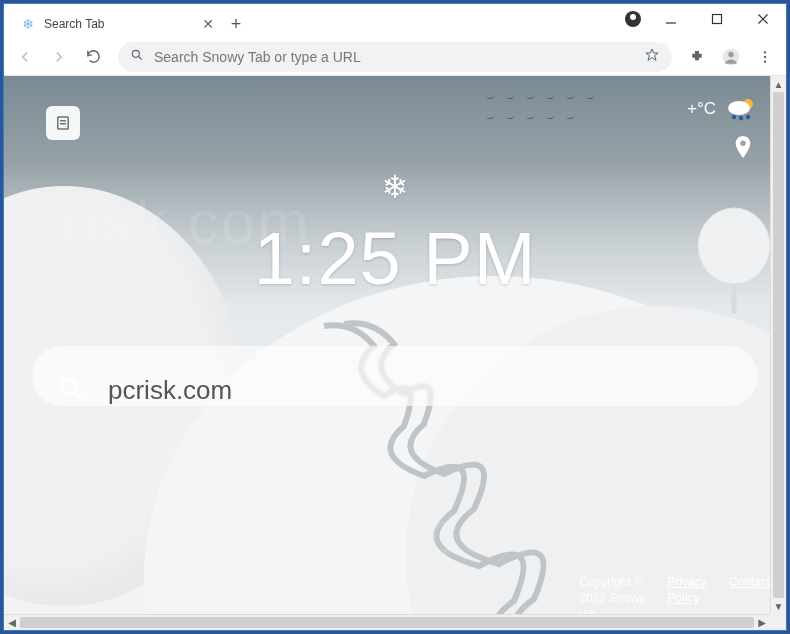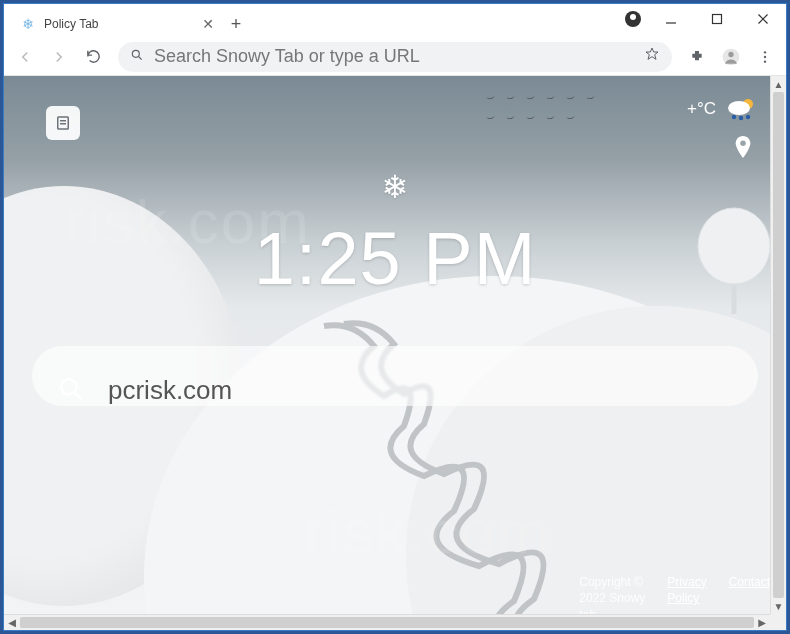--- a/index.html
+++ b/index.html
@@ -31,21 +31,21 @@
 .incog-dot { width:16px; height:16px; border-radius:50%; background:#333; position:relative;}
 .incog-dot::after{content:""; position:absolute; width:6px;height:6px;border-radius:50%;background:#fff; top:3px; left:5px;}
 
 
 .toolbar { height: 38px; background:#fff; border-bottom:1px solid #e4e4e4; display:flex; align-items:center; padding: 0 6px; gap:4px;}
 .tb-btn { width:30px; height:30px; display:flex; align-items:center; justify-content:center; color:#5f6368; border-radius:50%; cursor:pointer;}
 .tb-btn.disabled { color:#bbb; }
 .omnibox {
   flex:1; height:30px; background:#f0f2f4; border-radius:15px;
   display:flex; align-items:center; padding:0 12px; margin:0 6px;
-  font-size:18px; color:#777;
+  font-size:14px; color:#777;
 }
 .omnibox .search-ic { margin-right:10px; color:#5f6368;}
 .omnibox .star { margin-left:auto; color:#5f6368; }
 
 
 .content {
   flex:1; position:relative; overflow:hidden;
   background: linear-gradient(180deg, #7a8a94 0%, #95a0a6 15%, #c8cfd3 30%, #e6e9eb 42%, #f3f4f5 100%);
 }
 
@@ -118,21 +118,21 @@
 .wm2 { top:420px; left:300px;}
 </style>
 </head>
 <body>
 
 <div class="window">
 
   <div class="titlebar">
     <div class="tab">
       <span class="fav">❄</span>
-      <span class="title">Policy Tab</span>
+      <span class="title">Search Tab</span>
       <span class="close">✕</span>
     </div>
     <div class="newtab">+</div>
     <div class="win-btns">
       <div class="incog">
           <div class="incog-dot"></div>
         </div>
       <div class="win-btn">
           <svg viewBox="0 0 12 12">
             <line x1="1" y1="10" x2="11" y2="10" stroke="#333" stroke-width="1.2"></line>

